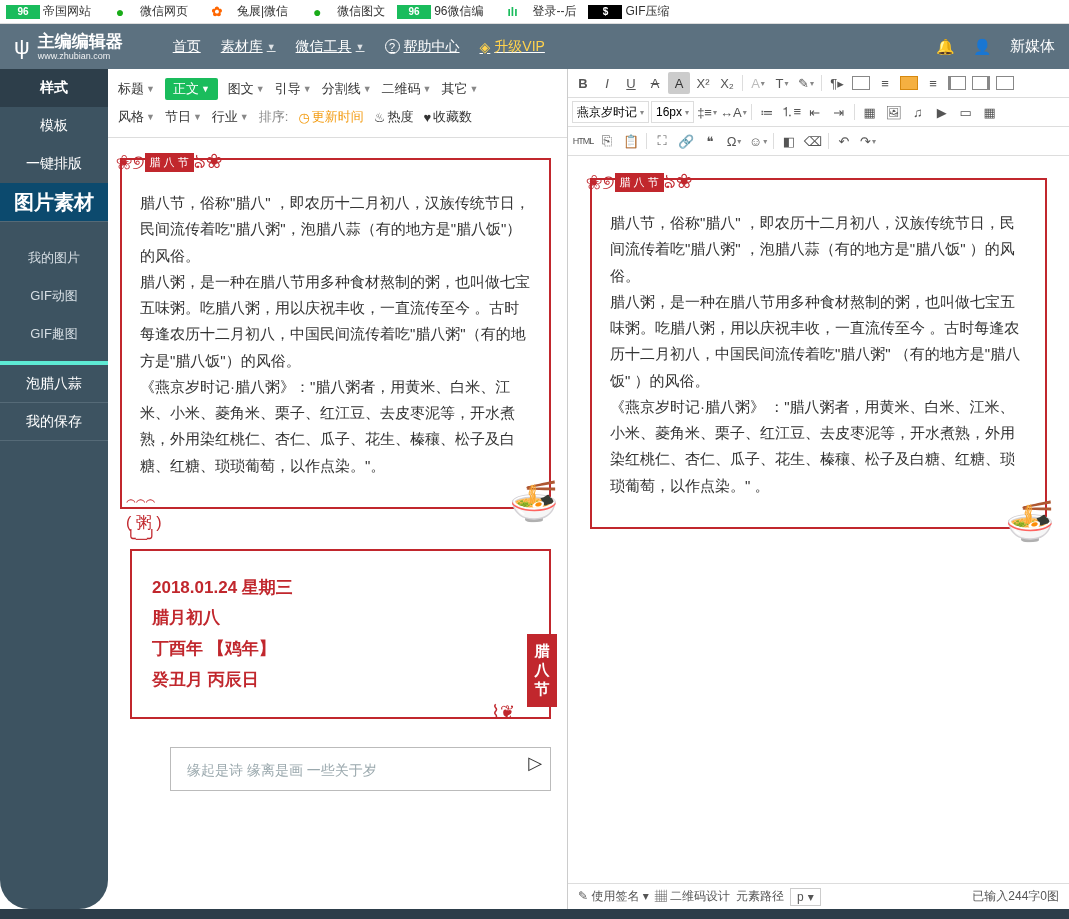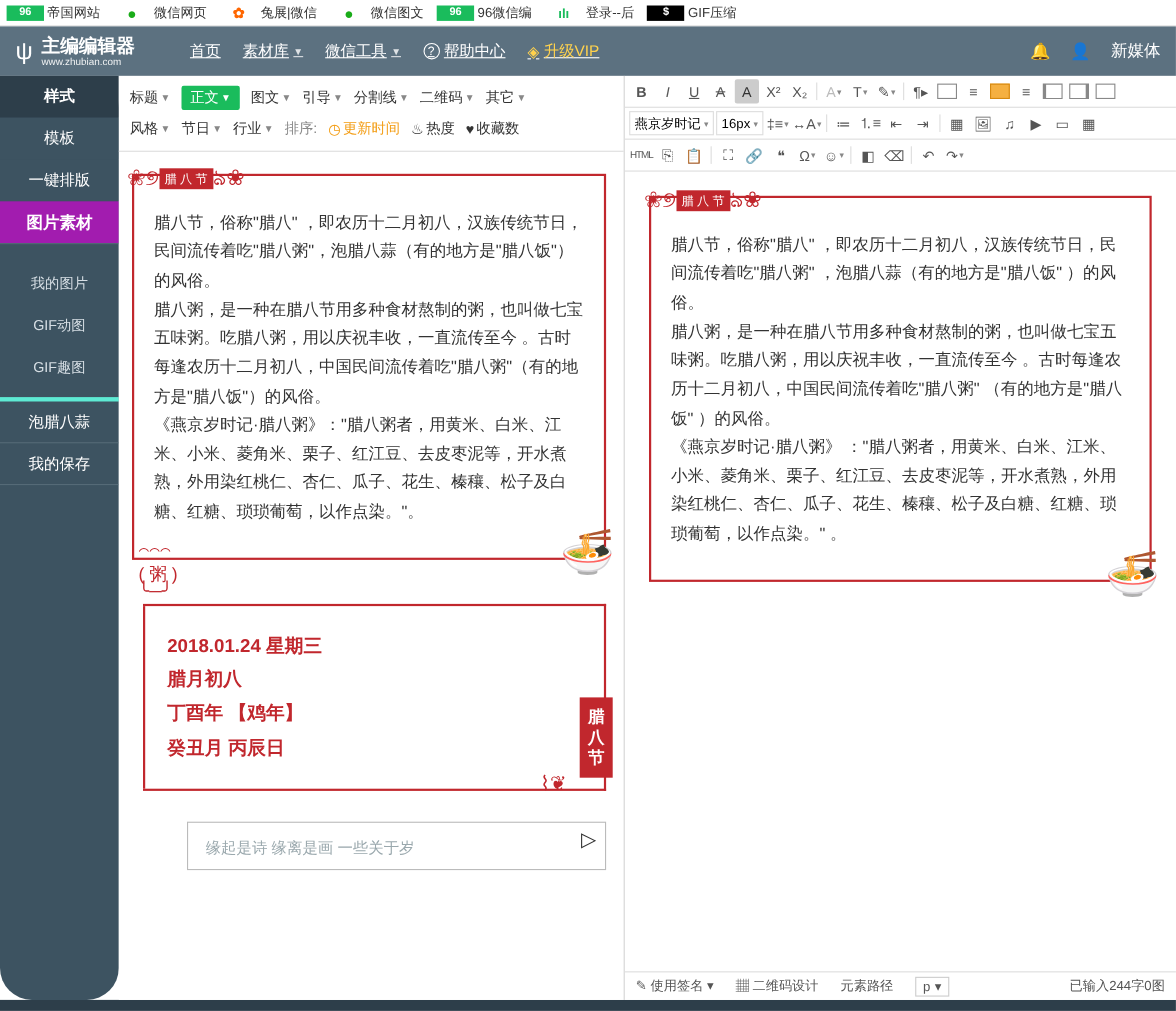--- a/index.html
+++ b/index.html
@@ -25,21 +25,21 @@
 .caret { font-size: 9px; opacity: .8; }
 .help-badge { border: 1px solid #fff; border-radius: 50%; width: 15px; height: 15px; display: inline-flex; align-items: center; justify-content: center; font-size: 11px; }
 .vip { color: #ffd24d; }
 .hdr-right { margin-left: auto; display: flex; align-items: center; gap: 18px; font-size: 15px; }
 
 .workspace { display: flex; height: 840px; }
 .sidebar { width: 108px; background: #3d5361; display: flex; flex-direction: column; color: #fff; border-radius: 29px; }
 .sb-item { height: 38px; display: flex; align-items: center; justify-content: center; cursor: pointer; font-size: 14px; }
 .sb-item.top { background: #3d5361; }
 .sb-item.top.active { background: #2d3e4a; font-weight: bold; }
-.sb-item.sel { background: #a21caf; font-weight: bold; font-size: 15px; }
+.sb-item.sel { background: #0c4a6e; font-weight: bold; font-size: 20px; }
 .sb-sub { font-size: 13px; color: #d6dee4; }
 .sb-group { border-top: 1px solid #556a77; border-bottom: 4px solid #5eead4; padding: 17px 0 8px; }
 .sb-single { border-bottom: 1px solid #556a77; }
 
 .center { flex: 1; display: flex; }
 .mat-panel { width: 460px; border-right: 1px solid #ccc; display: flex; flex-direction: column; background: #fff; }
 .filter-rows { border-bottom: 1px solid #ddd; padding: 6px 10px; }
 .frow { display: flex; align-items: center; gap: 10px; height: 28px; font-size: 13px; color: #333; text-align: right; }
 .fbtn { display: flex; align-items: center; gap: 2px; cursor: pointer; }
 .fcaret { font-size: 9px; color: #888; }
@@ -86,21 +86,21 @@
 .tsel { height: 22px; border: 1px solid #ddd; font-size: 12px; padding: 0 4px; display: inline-flex; align-items: center; gap: 3px; cursor: pointer; }
 .tsel::after { content: "▾"; font-size: 8px; color: #888; }
 .tsep { width: 1px; height: 16px; background: #ddd; margin: 0 2px; }
 .aln-box { width: 18px; height: 14px; border: 1px solid #888; display: inline-block; }
 .aln-box.fill { background: #f5b041; border-color: #d68910; }
 .sml { font-size: 9px; letter-spacing: -1px; }
 
 .edit-body { flex: 1; overflow-y: auto; padding: 22px 22px; }
 .edit-body .card-laba { margin-bottom: 0; }
 
-.statusbar { height: 26px; border-top: 1px solid #ddd; display: flex; align-items: center; padding: 0 10px; font-size: 12px; color: #555; gap: 20px; }
+.statusbar { height: 26px; border-top: 1px solid #ddd; display: flex; align-items: center; padding: 0 10px; font-size: 12px; color: #555; gap: 6px; }
 .statusbar .sp { flex: 1; }
 .pathsel { border: 1px solid #ccc; padding: 1px 6px; display: flex; align-items: center; gap: 4px; }
 
 .footer { height: 10px; background: #2d3e4a; color: #9fb3c3; font-size: 11px; display: flex; align-items: center; padding: 0 10px; gap: 26px; overflow: hidden; }
 </style>
 </head>
 <body>
 
 <div class="top-bookmarks">
   <span class="bm">

